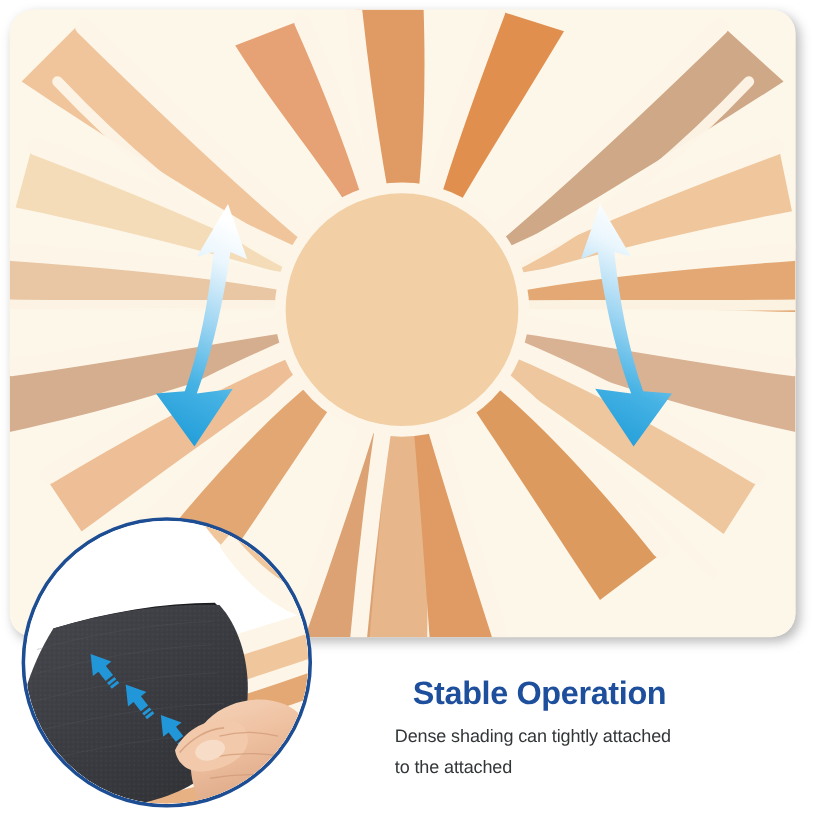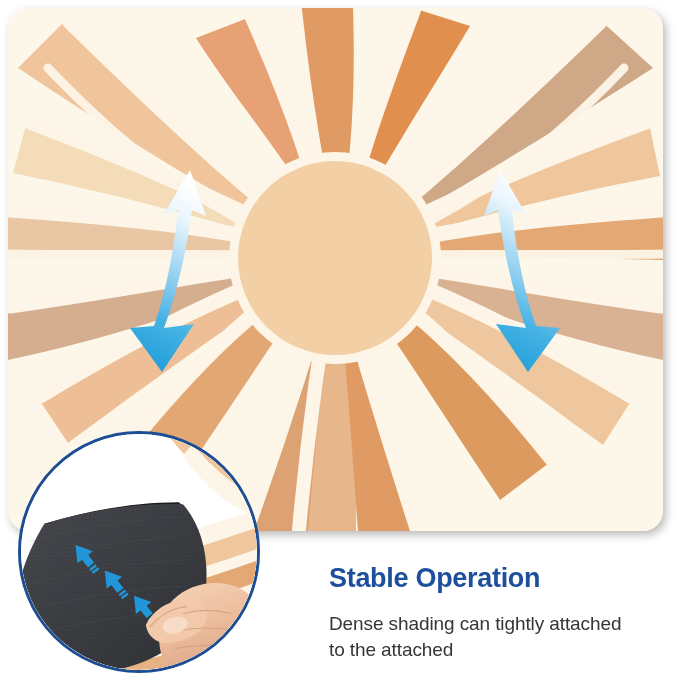--- a/index.html
+++ b/index.html
@@ -50,25 +50,26 @@
     left: 329px; top: 562px;
     width: 340px;
   }
   #caption-title {
     color: #1e4f9c;
     font-size: 27px;
     font-weight: bold;
     letter-spacing: -0.3px;
     line-height: 32px;
     white-space: nowrap;
+    margin-left: 15px;
   }
   #caption-body {
-    margin-top: 17px;
+    margin-top: 7px;
     color: #333639;
-    font-size: 19px;
+    font-size: 15px;
     line-height: 26px;
     letter-spacing: -0.1px;
   }
 </style>
 </head>
 <body>
 
 <div id="stage">
 
   <div id="mousepad">

